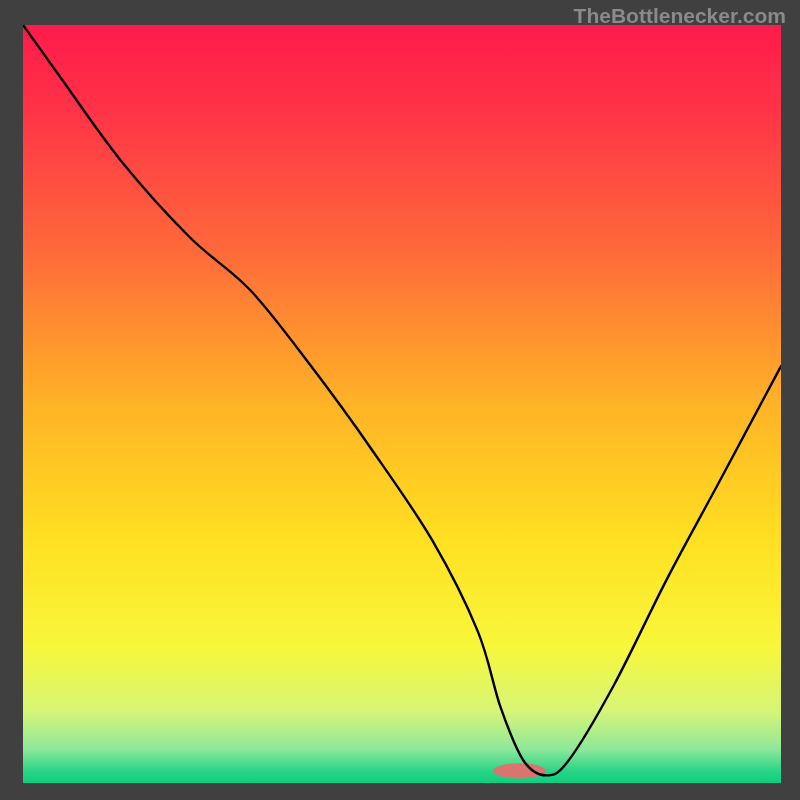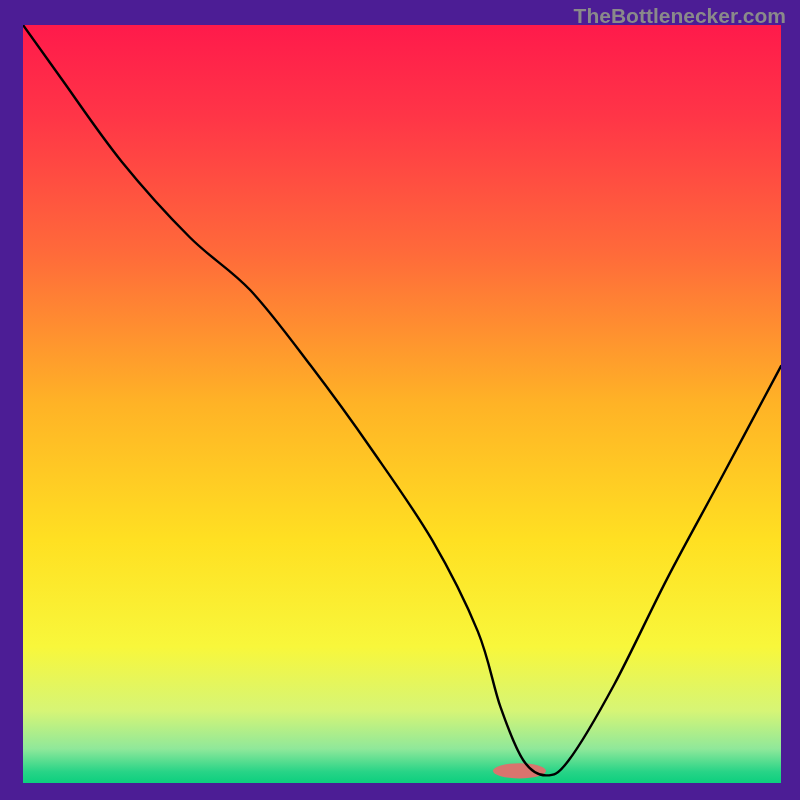--- a/index.html
+++ b/index.html
@@ -9,21 +9,21 @@
     height: 800px;
     background: #000;
     overflow: hidden;
   }
   .frame {
     position: absolute;
     left: 0;
     top: 0;
     width: 800px;
     height: 800px;
-    background: #4c1d95;
+    background: #404040;
   }
   .plot {
     position: absolute;
     box-sizing: border-box;
   }
   .watermark {
     position: absolute;
     font-family: Arial, Helvetica, sans-serif;
     font-weight: 600;
     color: #8a8a8a;

